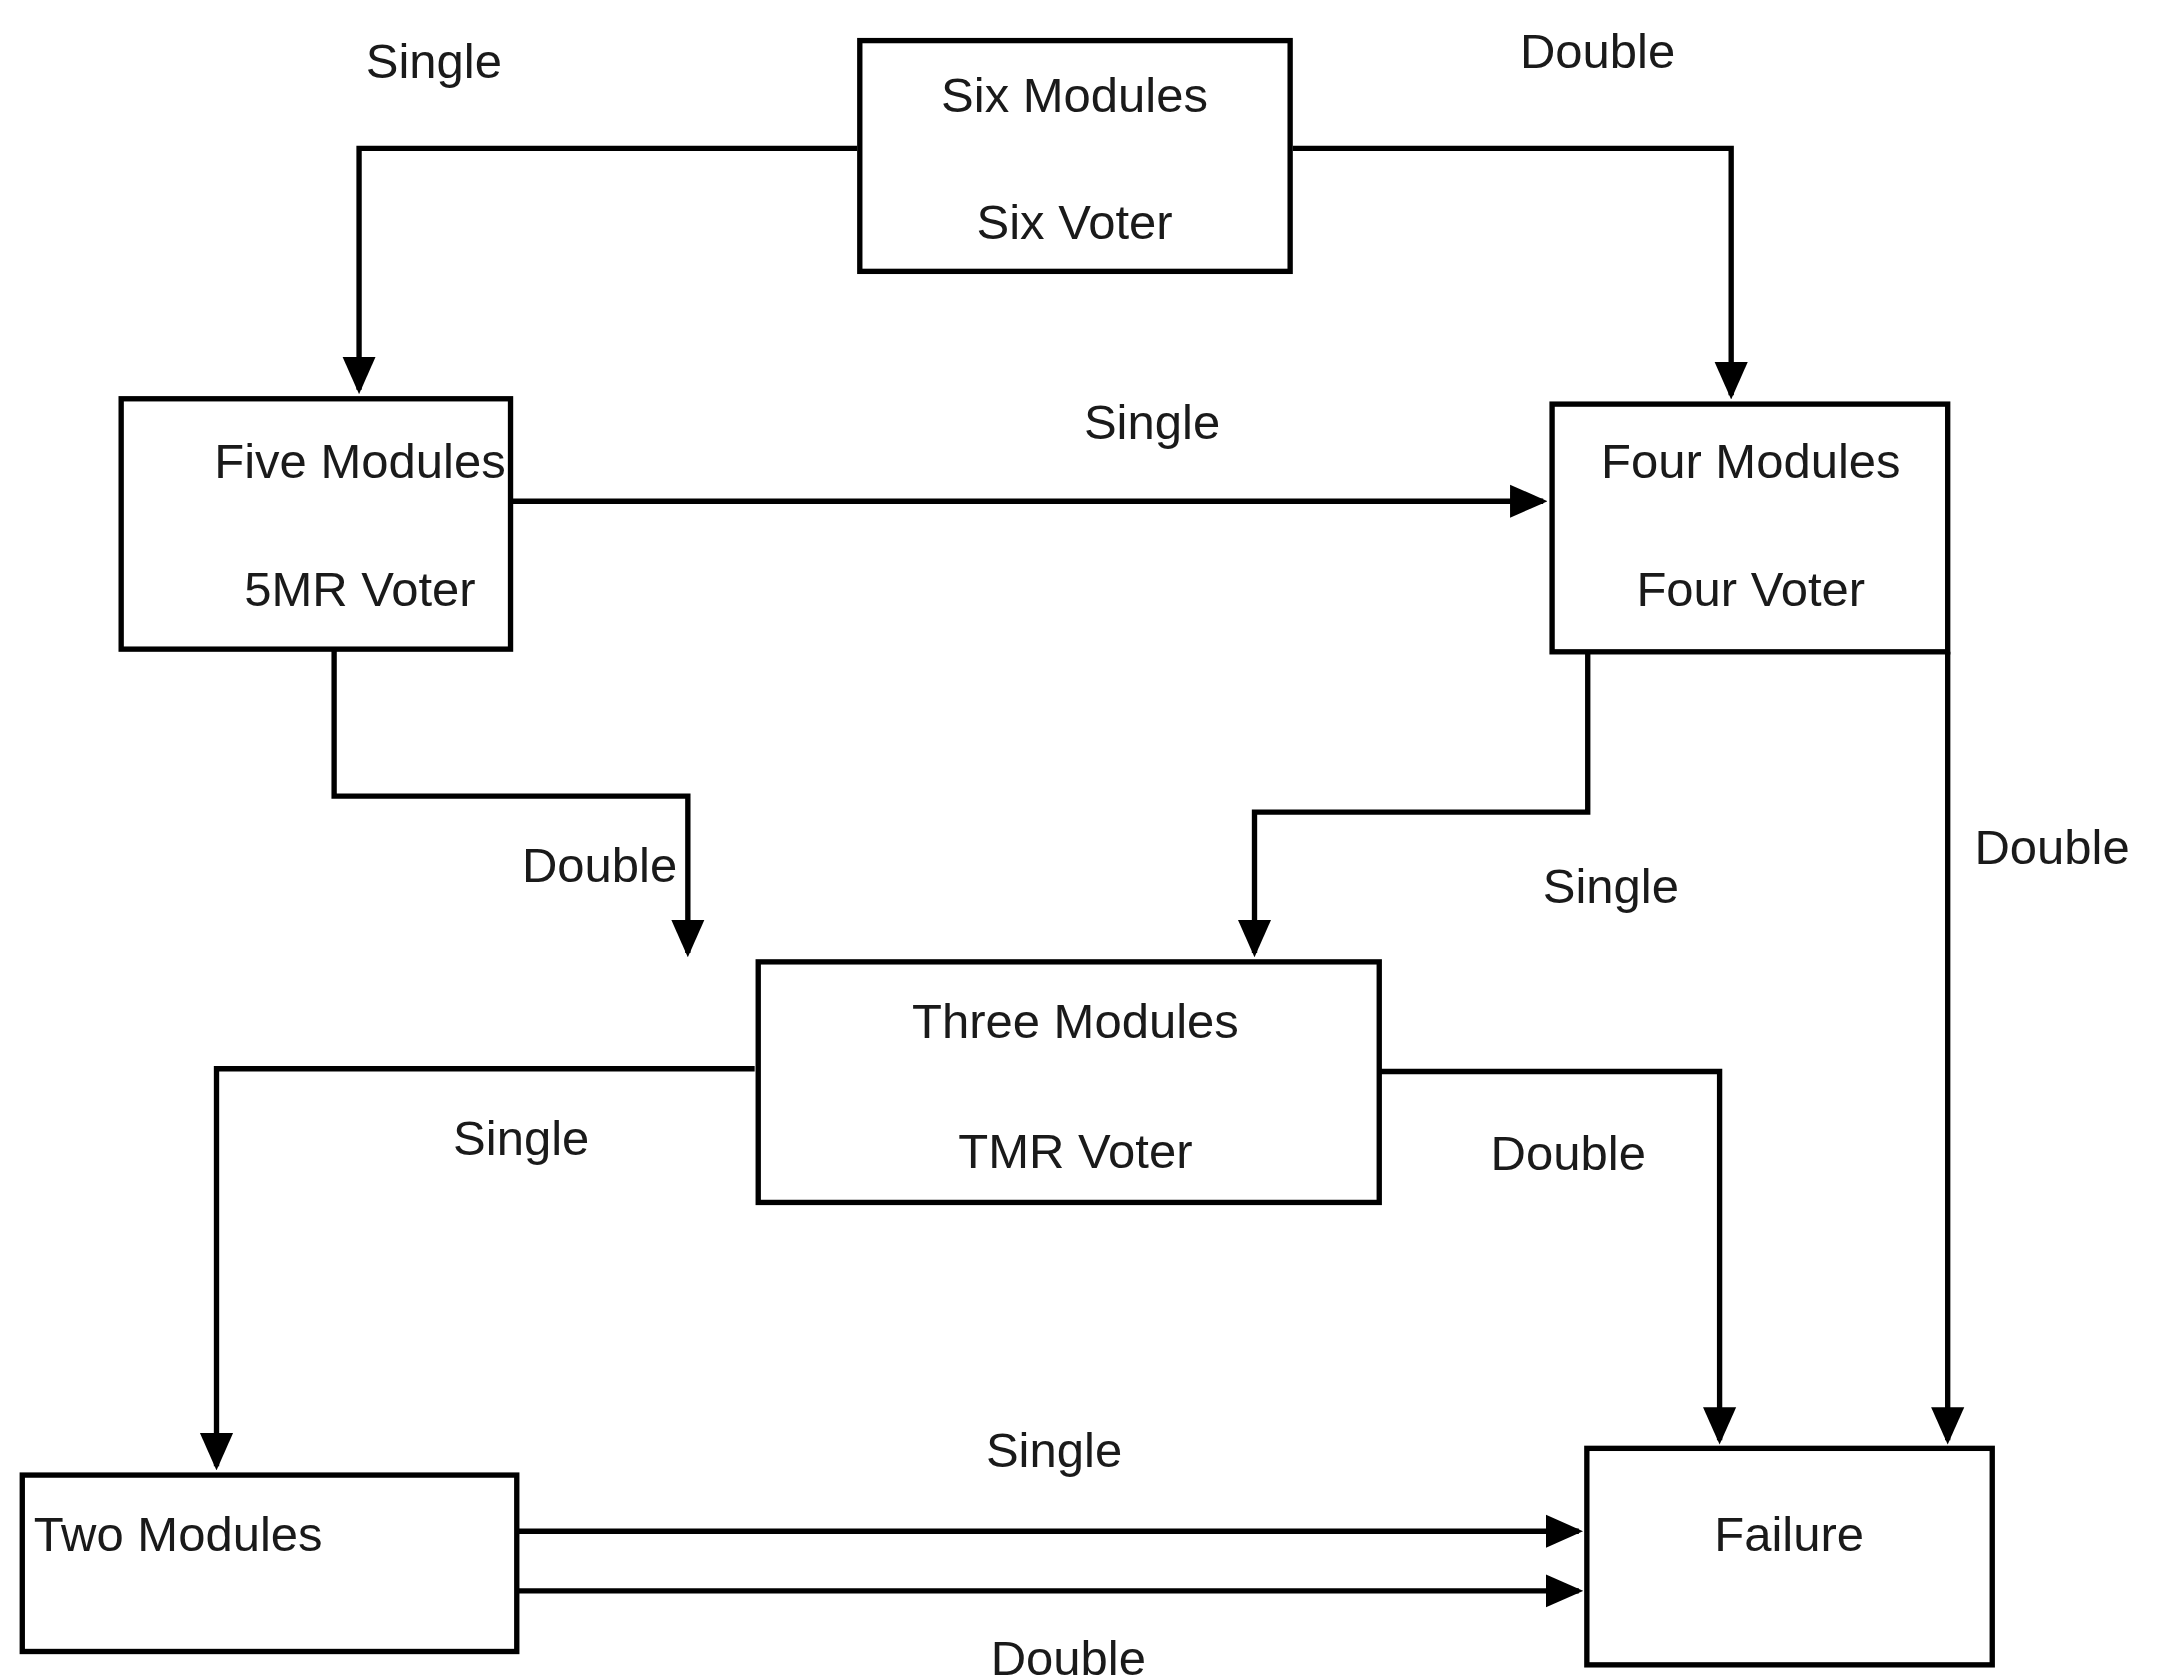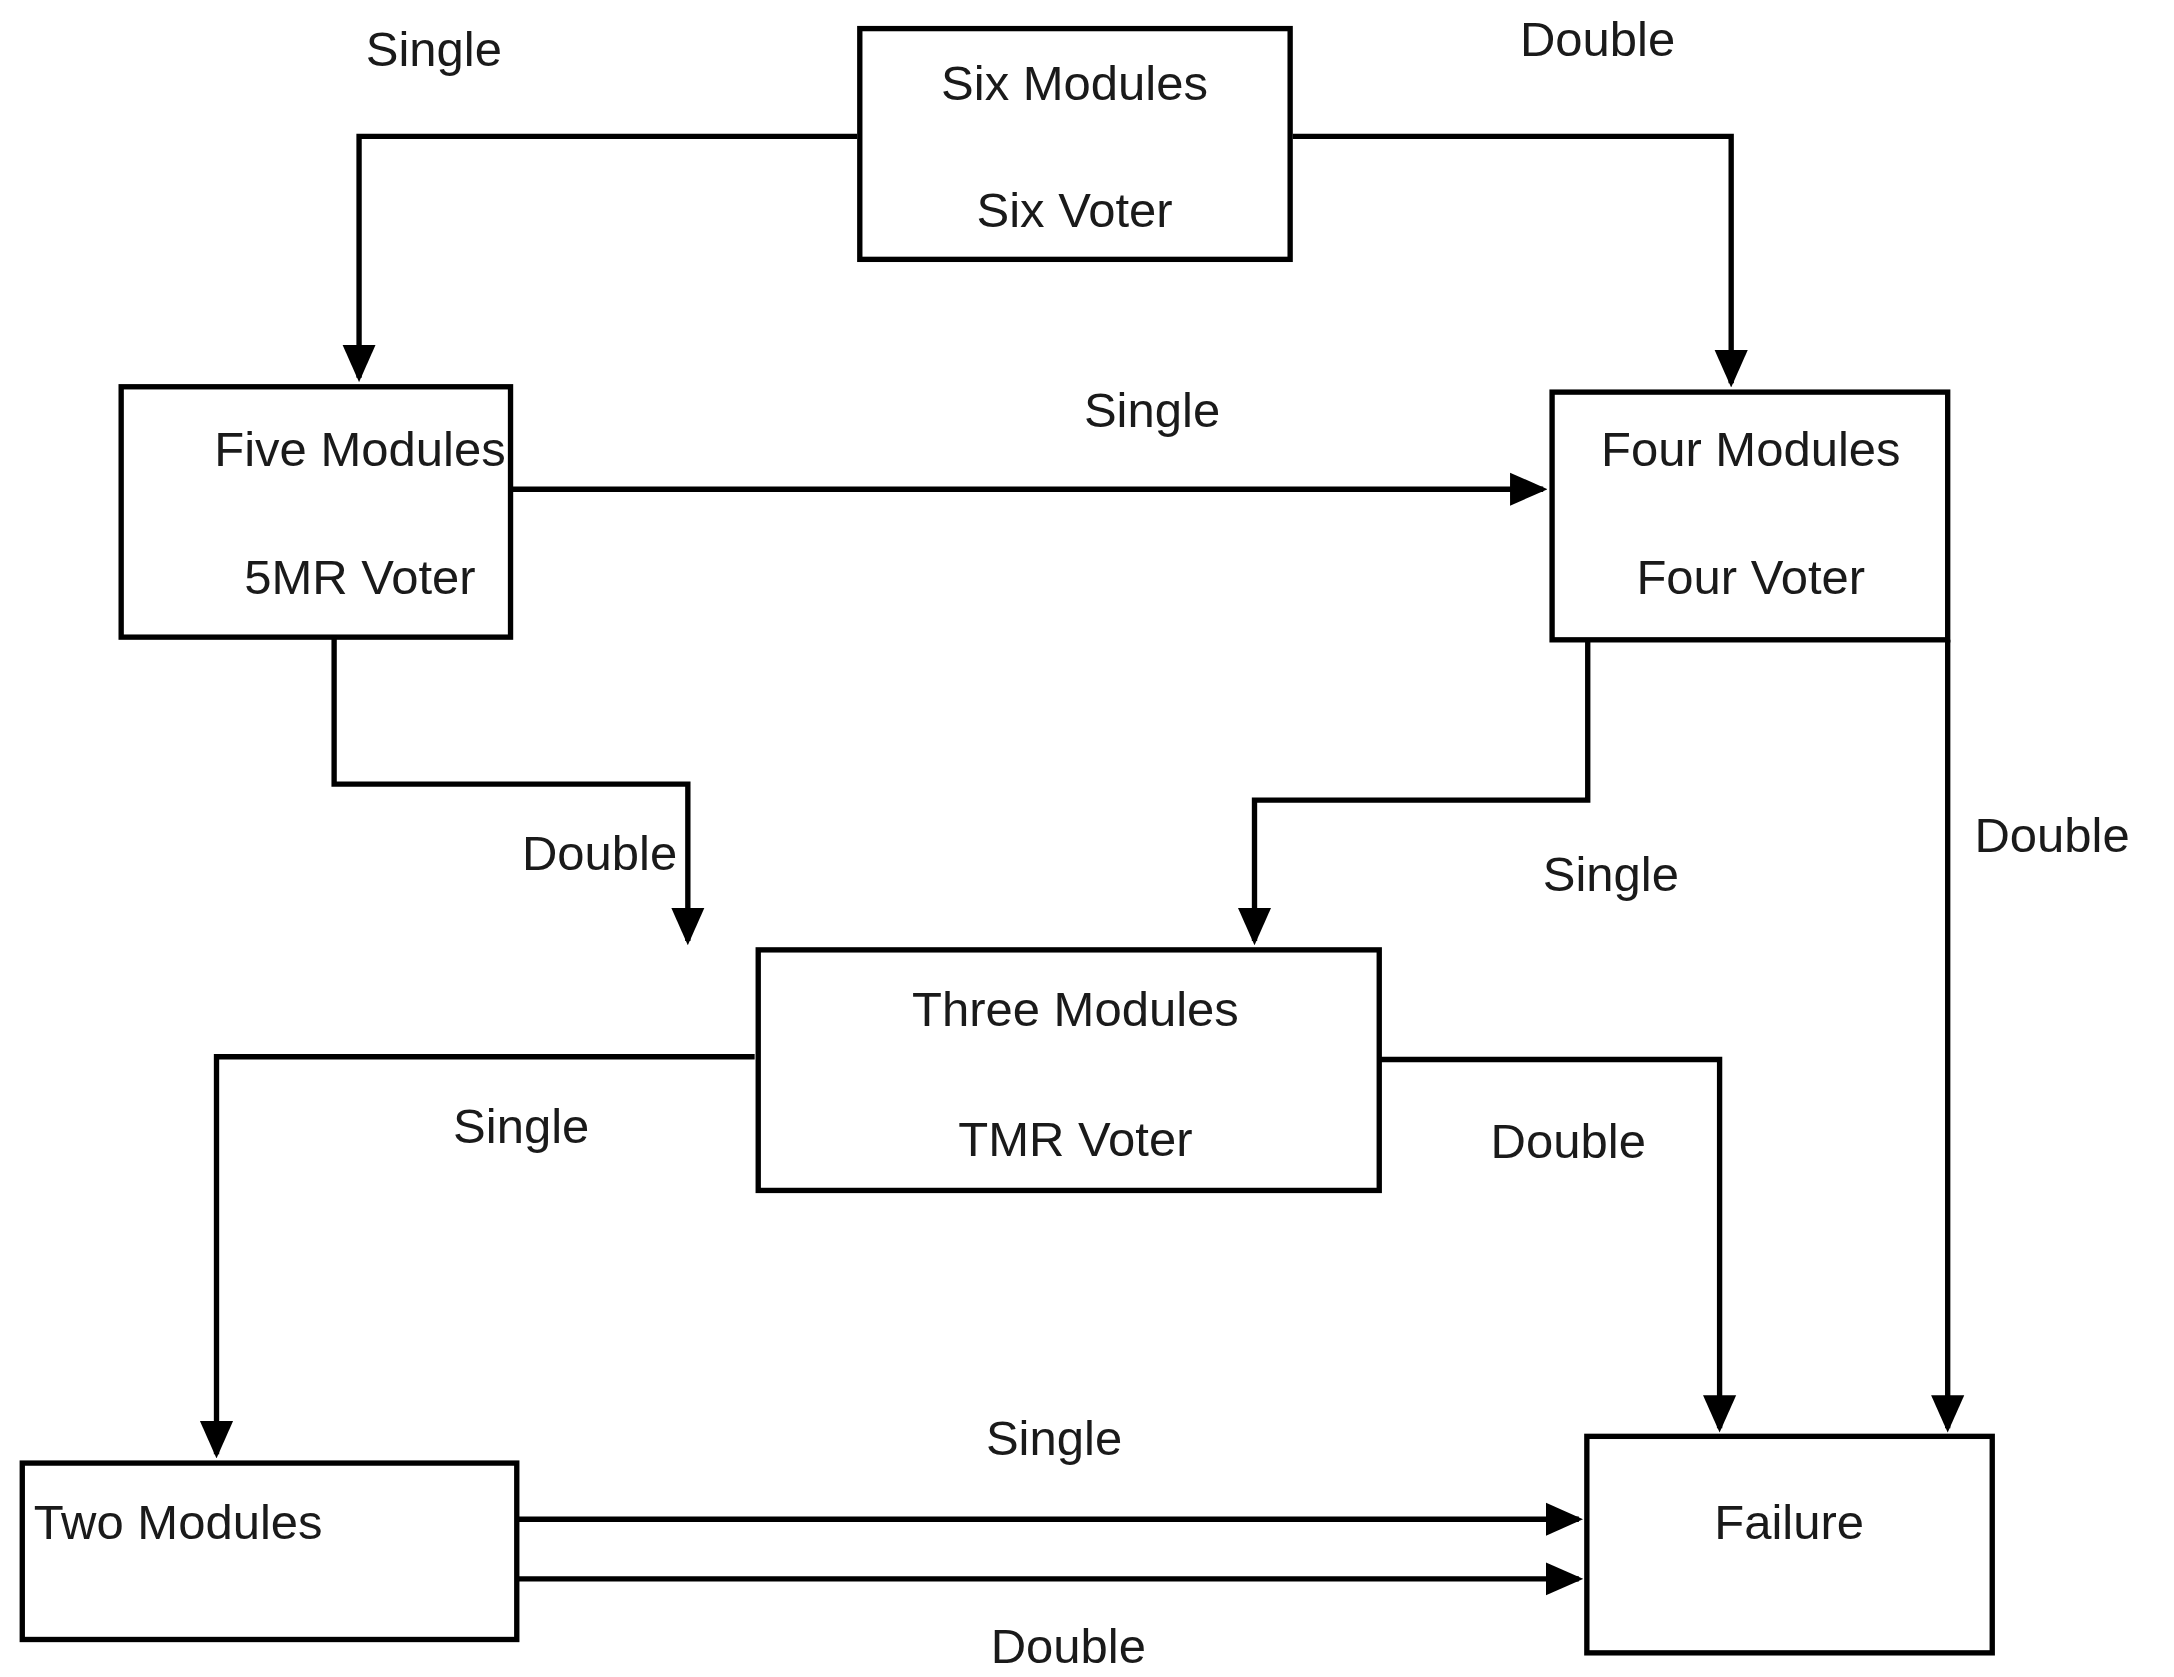--- a/index.html
+++ b/index.html
@@ -12,20 +12,21 @@
     width: 2174px;
     height: 1677px;
     overflow: hidden;
     font-family: "Liberation Sans", sans-serif;
   }
   #diagram-root {
     position: relative;
     width: 2174px;
     height: 1569px;
     background: #ffffff;
+    margin-top: 12px;
   }
   svg.canvas {
     position: absolute;
     top: 0;
     left: 0;
     width: 2174px;
     height: 1677px;
     display: block;
   }
   .node-rect {

